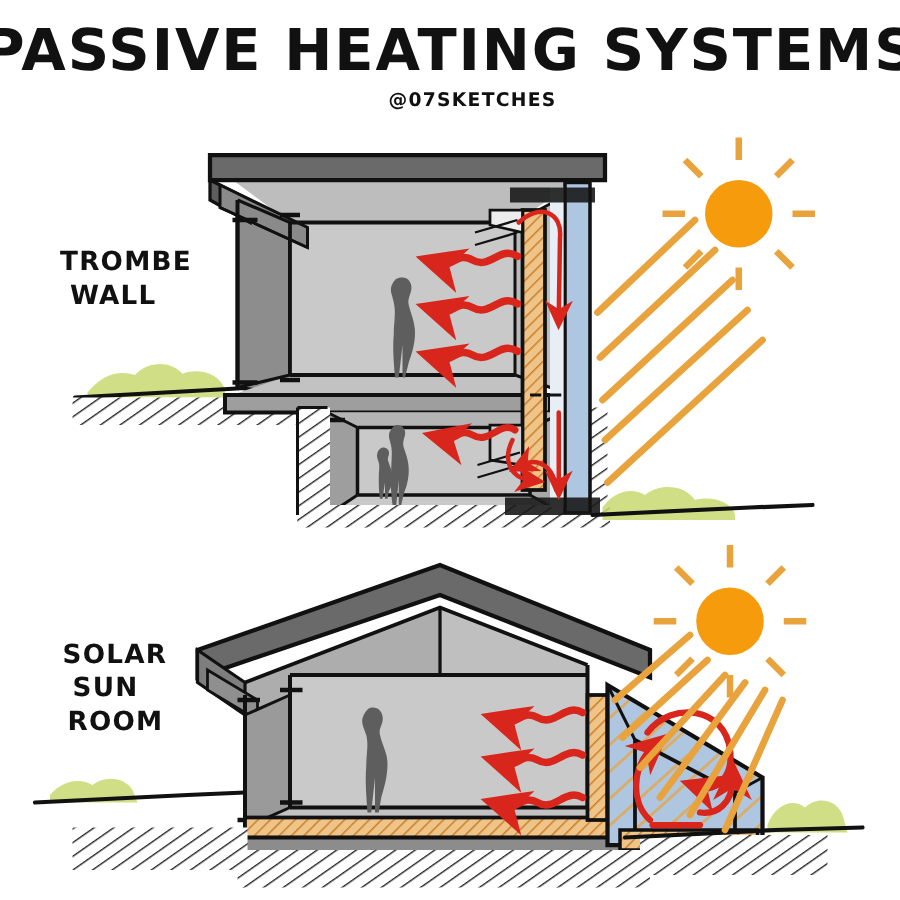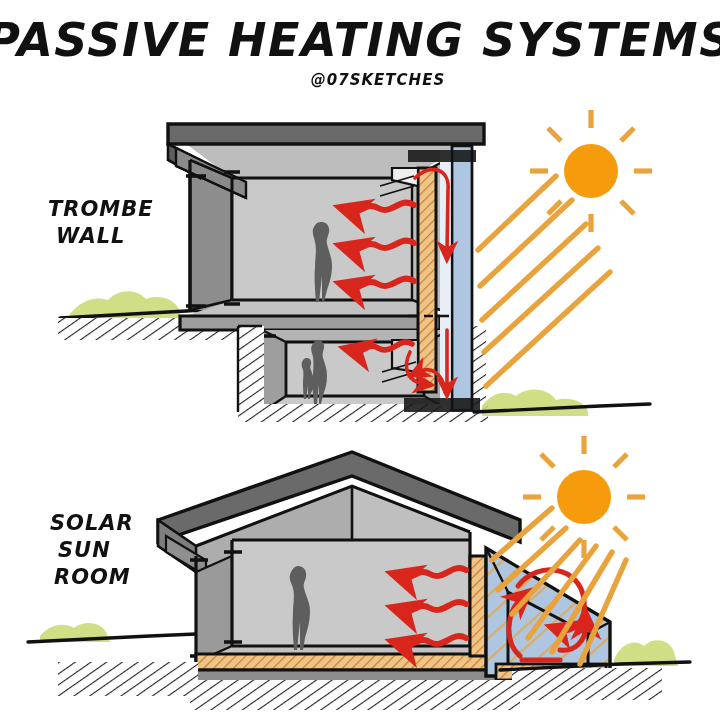--- a/index.html
+++ b/index.html
@@ -1,17 +1,17 @@
 <!DOCTYPE html>
 <html><head>
 <meta charset="utf-8">
 <style>
   html,body{margin:0;padding:0;background:#fff;}
   body{width:720px;height:720px;overflow:hidden;font-family:"DejaVu Sans",sans-serif;}
-  #stage{position:relative;width:720px;height:720px;background:#ffffff;font-style:italic;}
+  #stage{position:relative;width:720px;height:720px;background:#ffffff;}
   svg#art{position:absolute;left:0;top:0;width:720px;height:720px;display:block;}
   .ttl{font-family:"DejaVu Sans",sans-serif;font-weight:bold;fill:#111111;}
   .lbl{font-family:"DejaVu Sans",sans-serif;font-weight:bold;fill:#111111;}
 </style>
 </head>
 <body>
 
 <div id="stage">
 
   <svg id="art" viewBox="0 0 720 720">

